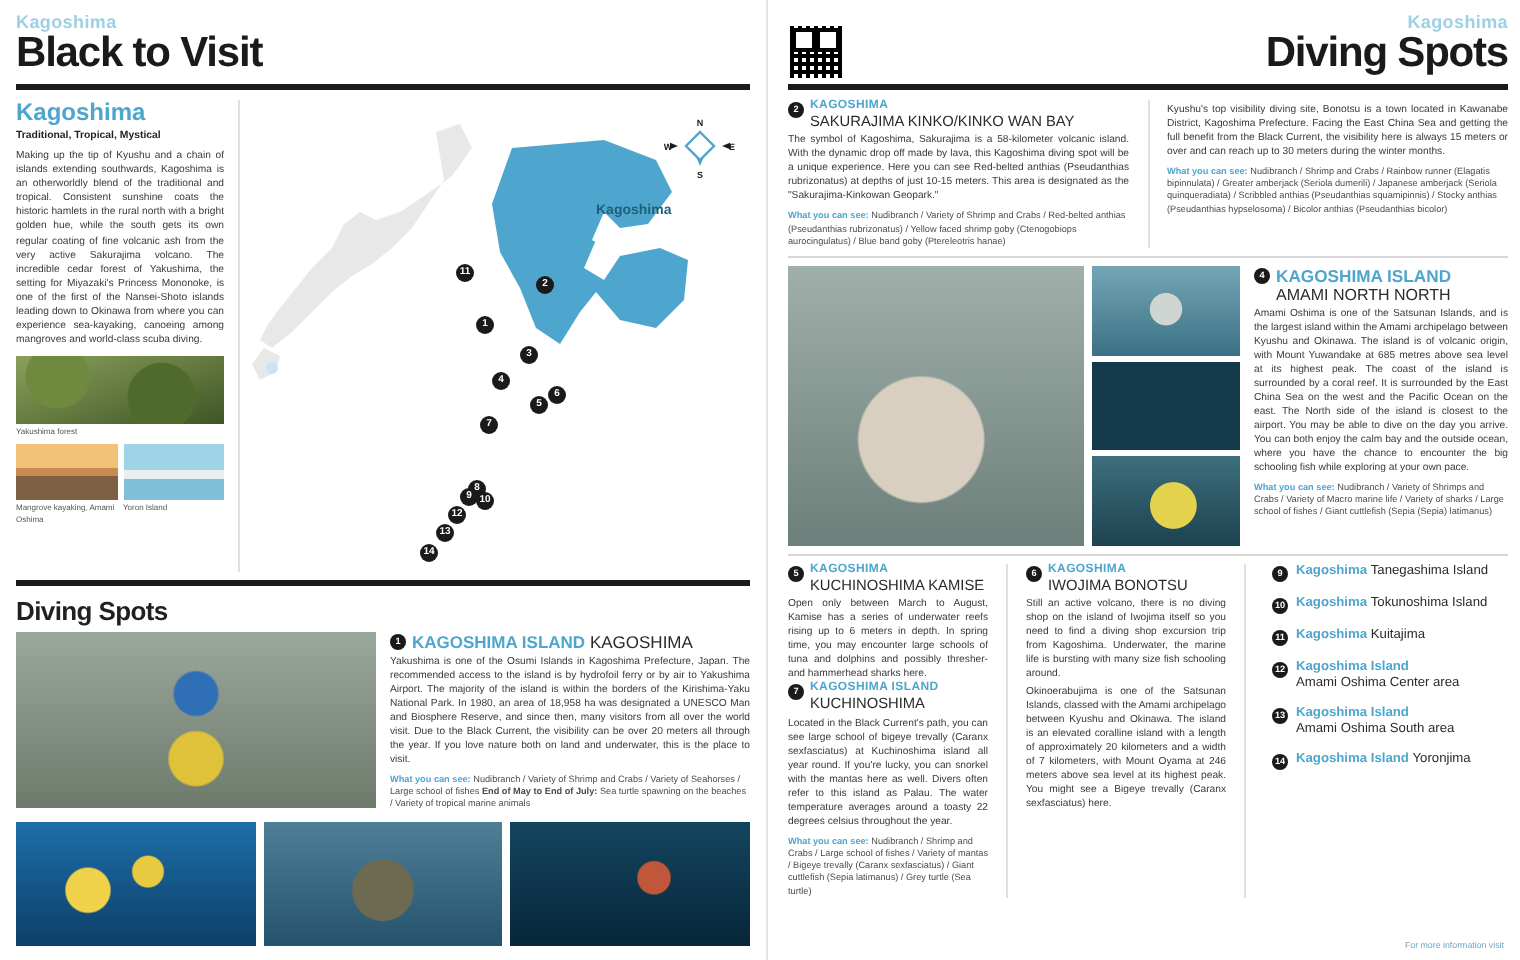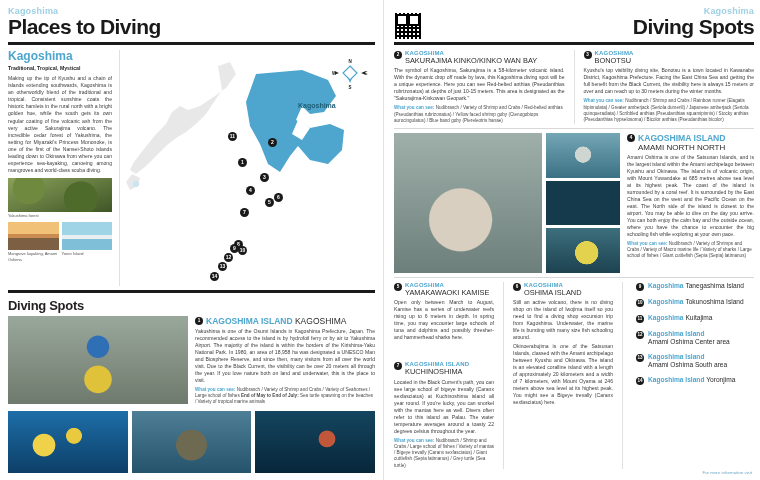--- a/index.html
+++ b/index.html
@@ -145,21 +145,21 @@
 </style>
 </head>
 <body>
 
 <div class="spread">
 
   <div class="page page-left">
 
     <div>
       <p class="kicker">Kagoshima</p>
-      <h1 class="page-title">Places to Diving</h1>
+      <h1 class="page-title">Black to Visit</h1>
       <div class="rule-thick"></div>
     </div>
 
     <div class="intro-wrap">
 
       <div class="intro-col">
         <h2 class="intro-head">Kagoshima</h2>
         <p class="intro-sub">Traditional, Tropical, Mystical</p>
         <p class="intro-body">Making up the tip of Kyushu and a chain of islands extending southwards, Kagoshima is an otherworldly blend of the traditional and tropical. Consistent sunshine coats the historic hamlets in the rural north with a bright golden hue, while the south gets its own regular coating of fine volcanic ash from the very active Sakurajima volcano. The incredible cedar forest of Yakushima, the setting for Miyazaki's Princess Mononoke, is one of the first of the Nansei-Shoto islands leading down to Okinawa from where you can experience sea-kayaking, canoeing among mangroves and world-class scuba diving.</p>
 
@@ -276,27 +276,20 @@
         <p class="art-body">The symbol of Kagoshima, Sakurajima is a 58-kilometer volcanic island. With the dynamic drop off made by lava, this Kagoshima diving spot will be a unique experience. Here you can see Red-belted anthias (Pseudanthias rubrizonatus) at depths of just 10-15 meters. This area is designated as the "Sakurajima-Kinkowan Geopark."</p>
         <p class="see">
           <b class="lbl">What you can see:</b>
           <span>Nudibranch / Variety of Shrimp and Crabs / Red-belted anthias (Pseudanthias rubrizonatus) / Yellow faced shrimp goby (Ctenogobiops aurocingulatus) / Blue band goby (Ptereleotris hanae)</span>
         </p>
       </div>
 
       <div class="col-div"></div>
 
       <div class="col">
-        <div class="art-head">
-          <div class="num">3</div>
-          <div>
-            <div class="art-kicker">KAGOSHIMA</div>
-            <div class="art-name">BONOTSU</div>
-          </div>
-        </div>
         <p class="art-body">Kyushu's top visibility diving site, Bonotsu is a town located in Kawanabe District, Kagoshima Prefecture. Facing the East China Sea and getting the full benefit from the Black Current, the visibility here is always 15 meters or over and can reach up to 30 meters during the winter months.</p>
         <p class="see">
           <b class="lbl">What you can see:</b>
           <span>Nudibranch / Shrimp and Crabs / Rainbow runner (Elagatis bipinnulata) / Greater amberjack (Seriola dumerili) / Japanese amberjack (Seriola quinqueradiata) / Scribbled anthias (Pseudanthias squamipinnis) / Stocky anthias (Pseudanthias hypselosoma) / Bicolor anthias (Pseudanthias bicolor)</span>
         </p>
       </div>
     </div>
 
     <div class="rule-thin"></div>
 
@@ -325,47 +318,47 @@
 
     <div class="rule-thin"></div>
 
     <div class="two-col">
 
       <div class="col">
         <div class="art-head">
           <div class="num">5</div>
           <div>
             <div class="art-kicker">KAGOSHIMA</div>
-            <div class="art-name">YAMAKAWAOKI KAMISE</div>
+            <div class="art-name">KUCHINOSHIMA KAMISE</div>
           </div>
         </div>
         <p class="art-body">Open only between March to August, Kamise has a series of underwater reefs rising up to 6 meters in depth. In spring time, you may encounter large schools of tuna and dolphins and possibly thresher- and hammerhead sharks here.</p>
 
-        <div class="art-head" style="margin-top:20px;">
+        <div class="art-head" style="margin-top:0;">
           <div class="num">7</div>
           <div>
             <div class="art-kicker">KAGOSHIMA ISLAND</div>
             <div class="art-name">KUCHINOSHIMA</div>
           </div>
         </div>
         <p class="art-body">Located in the Black Current's path, you can see large school of bigeye trevally (Caranx sexfasciatus) at Kuchinoshima island all year round. If you're lucky, you can snorkel with the mantas here as well. Divers often refer to this island as Palau. The water temperature averages around a toasty 22 degrees celsius throughout the year.</p>
         <p class="see">
           <b class="lbl">What you can see:</b>
           <span>Nudibranch / Shrimp and Crabs / Large school of fishes / Variety of mantas / Bigeye trevally (Caranx sexfasciatus) / Giant cuttlefish (Sepia latimanus) / Grey turtle (Sea turtle)</span>
         </p>
       </div>
 
       <div class="col-div"></div>
 
       <div class="col">
         <div class="art-head">
           <div class="num">6</div>
           <div>
             <div class="art-kicker">KAGOSHIMA</div>
-            <div class="art-name">OSHIMA ISLAND</div>
+            <div class="art-name">IWOJIMA BONOTSU</div>
           </div>
         </div>
         <p class="art-body">Still an active volcano, there is no diving shop on the island of Iwojima itself so you need to find a diving shop excursion trip from Kagoshima. Underwater, the marine life is bursting with many size fish schooling around.</p>
 
         <p class="art-body">Okinoerabujima is one of the Satsunan Islands, classed with the Amami archipelago between Kyushu and Okinawa. The island is an elevated coralline island with a length of approximately 20 kilometers and a width of 7 kilometers, with Mount Oyama at 246 meters above sea level at its highest peak. You might see a Bigeye trevally (Caranx sexfasciatus) here.</p>
       </div>
 
       <div class="col-div"></div>
 
       <div class="col" style="flex:0 0 118px;padding-left:4px;" id="spot-list">

